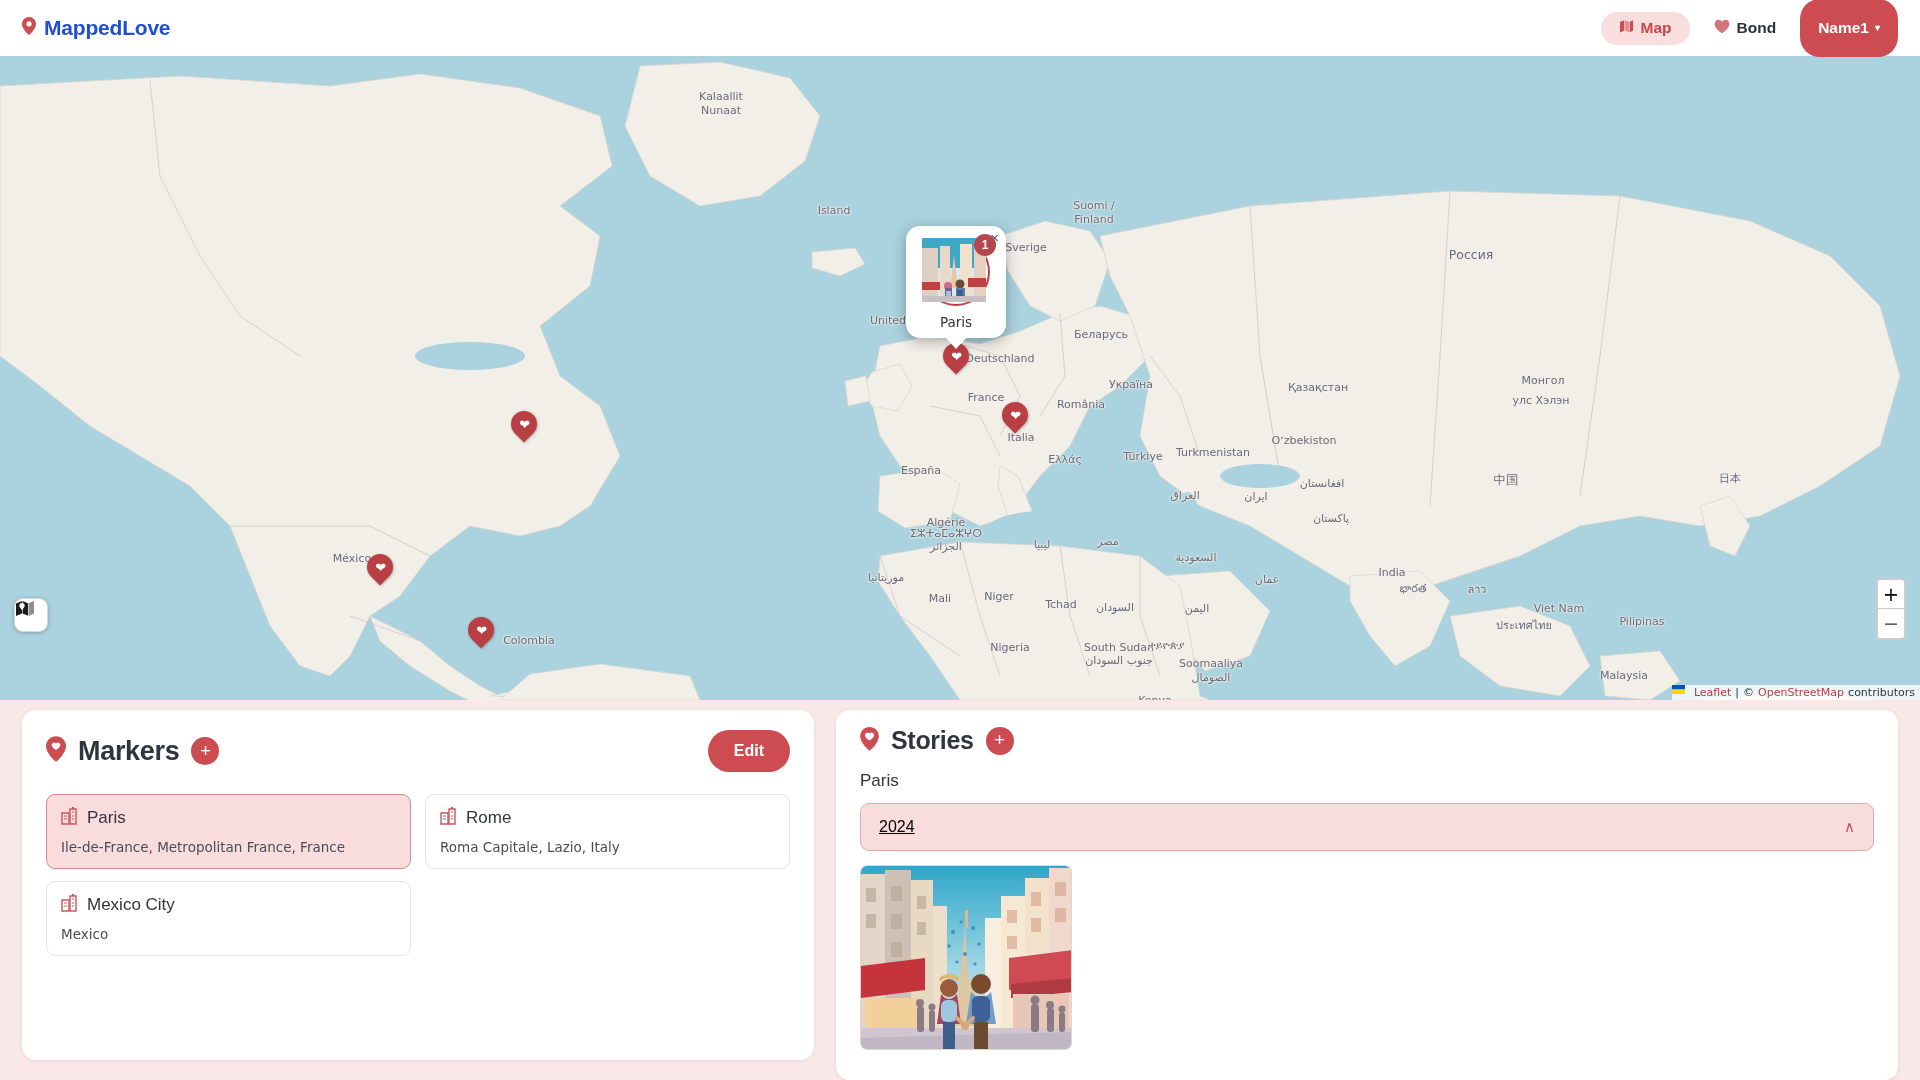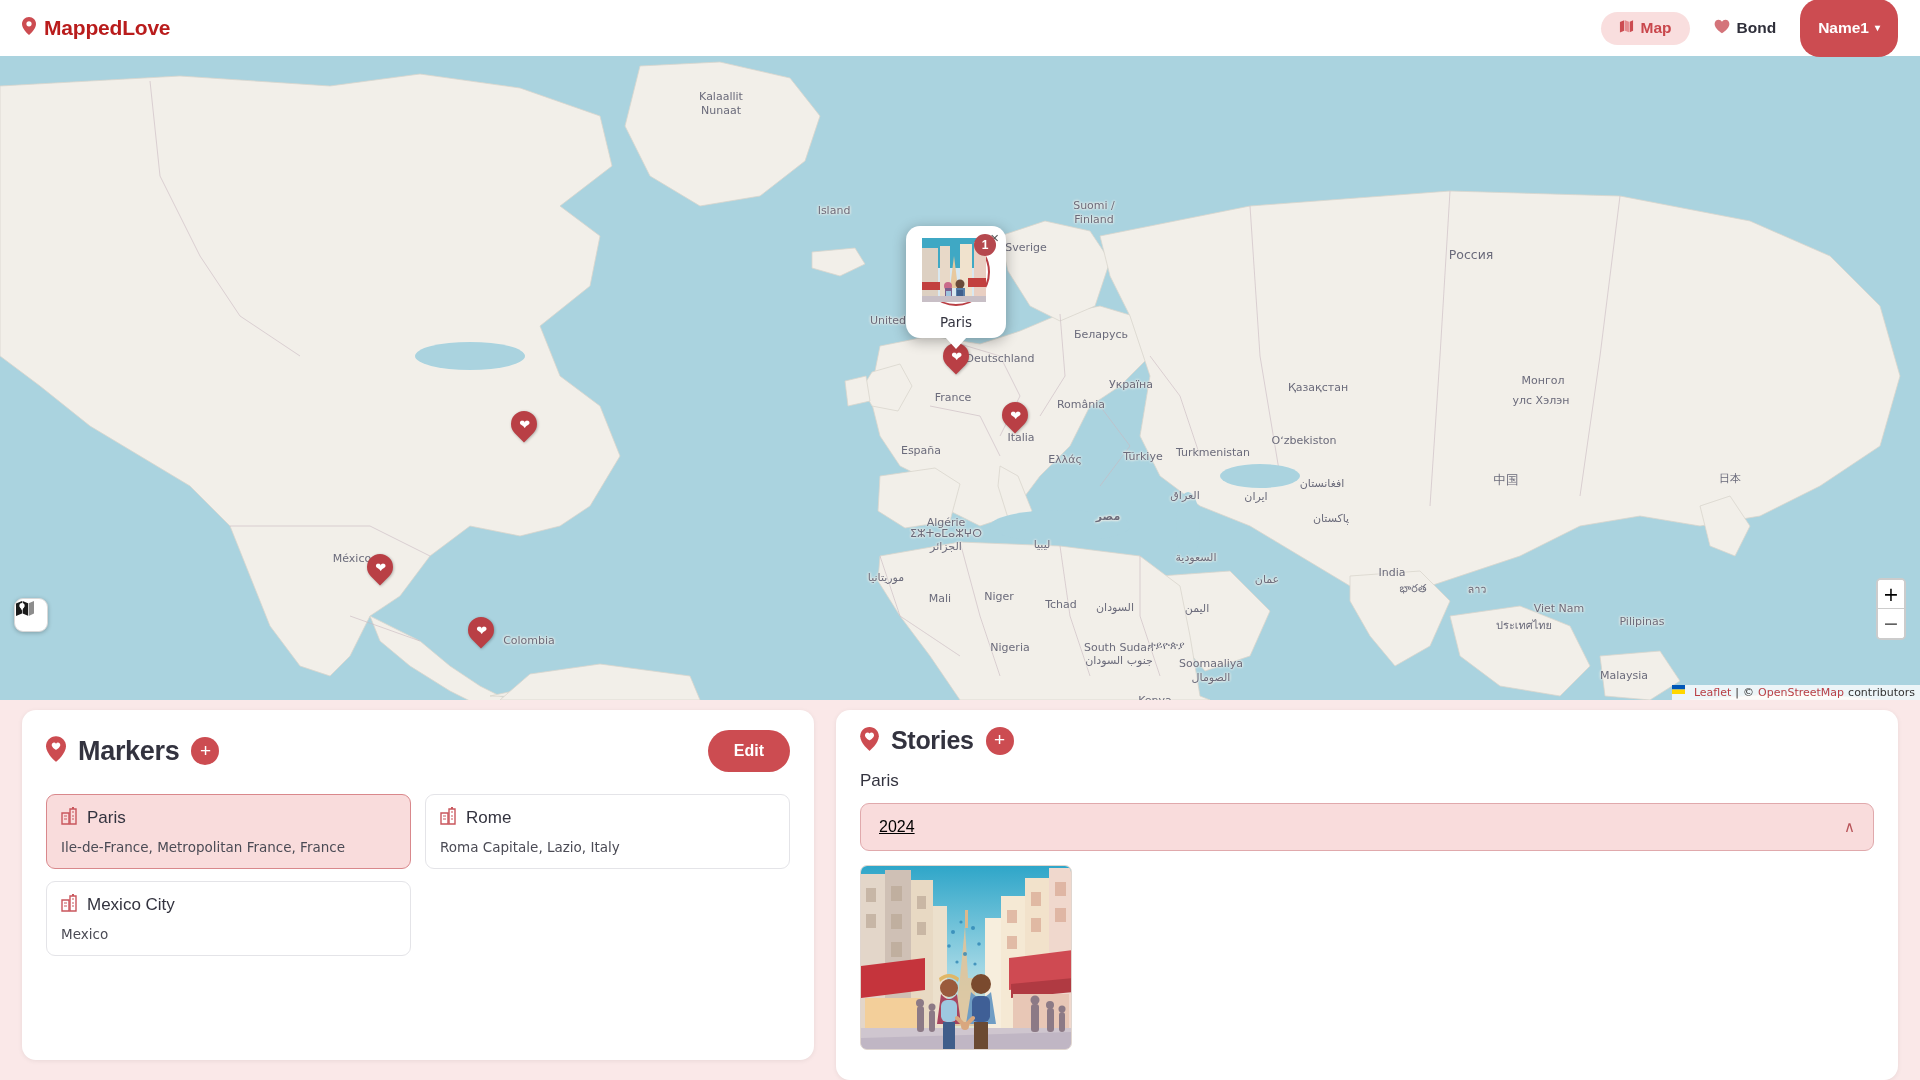--- a/index.html
+++ b/index.html
@@ -14,21 +14,21 @@
   .header {
     position: absolute; top: 0; left: 0;
     width: 1920px; height: 56px;
     background: #ffffff;
     display: flex; align-items: center;
     padding: 0 22px;
     z-index: 50;
   }
   .brand { display: flex; align-items: center; gap: 8px; }
   .brand-name {
-    font-size: 21px; font-weight: bold; color: #b91c1c;
+    font-size: 21px; font-weight: bold; color: #1d4ed8;
     letter-spacing: -0.2px;
   }
   .header-right {
     margin-left: auto; display: flex; align-items: center; gap: 14px;
   }
   .nav-pill {
     display: flex; align-items: center; gap: 7px;
     background: #f9dede; color: #c9474c;
     border-radius: 20px; padding: 7px 18px;
     font-size: 15.5px; font-weight: bold;
@@ -345,43 +345,43 @@
       <div class="map-label" style="left: 721px; top: 40px;">Kalaallit</div>
       <div class="map-label" style="left: 721px; top: 54px;">Nunaat</div>
       <div class="map-label" style="left: 834px; top: 154px;">Island</div>
       <div class="map-label" style="left: 1094px; top: 149px;">Suomi /</div>
       <div class="map-label" style="left: 1094px; top: 163px;">Finland</div>
       <div class="map-label" style="left: 1026px; top: 191px;">Sverige</div>
       <div class="map-label big" style="left: 1471px; top: 198px;">Россия</div>
       <div class="map-label" style="left: 1101px; top: 278px;">Беларусь</div>
       <div class="map-label" style="left: 888px; top: 264px;">United</div>
       <div class="map-label" style="left: 1000px; top: 302px;">Deutschland</div>
-      <div class="map-label" style="left: 953px; top: 341px;">France</div>
+      <div class="map-label" style="left: 986px; top: 341px;">France</div>
       <div class="map-label" style="left: 1131px; top: 328px;">Україна</div>
       <div class="map-label" style="left: 1081px; top: 348px;">România</div>
       <div class="map-label" style="left: 1021px; top: 381px;">Italia</div>
-      <div class="map-label" style="left: 921px; top: 394px;">España</div>
+      <div class="map-label" style="left: 921px; top: 414px;">España</div>
       <div class="map-label" style="left: 1065px; top: 403px;">Ελλάς</div>
       <div class="map-label" style="left: 1143px; top: 400px;">Türkiye</div>
       <div class="map-label" style="left: 1318px; top: 331px;">Қазақстан</div>
       <div class="map-label" style="left: 1543px; top: 324px;">Монгол</div>
       <div class="map-label" style="left: 1541px; top: 344px;">улс Хэлэн</div>
       <div class="map-label" style="left: 1304px; top: 384px;">Oʻzbekiston</div>
       <div class="map-label" style="left: 1213px; top: 396px;">Turkmenistan</div>
       <div class="map-label" style="left: 1322px; top: 427px;">افغانستان</div>
       <div class="map-label" style="left: 1256px; top: 440px;">ایران</div>
       <div class="map-label" style="left: 1185px; top: 439px;">العراق</div>
       <div class="map-label" style="left: 1331px; top: 462px;">پاکستان</div>
       <div class="map-label" style="left: 1392px; top: 516px;">India</div>
       <div class="map-label big" style="left: 1506px; top: 424px;">中国</div>
       <div class="map-label" style="left: 1730px; top: 422px;">日本</div>
       <div class="map-label" style="left: 1196px; top: 501px;">السعودية</div>
       <div class="map-label" style="left: 1267px; top: 523px;">عمان</div>
       <div class="map-label" style="left: 1197px; top: 552px;">اليمن</div>
-      <div class="map-label" style="left: 1108px; top: 460px; font-weight: bold;">مصر</div>
+      <div class="map-label" style="left: 1108px; top: 485px;">مصر</div>
       <div class="map-label" style="left: 1042px; top: 488px;">ليبيا</div>
       <div class="map-label" style="left: 946px; top: 466px;">Algérie</div>
       <div class="map-label" style="left: 946px; top: 477px;">ⵉⵣⵜⴰⵎⴰⵣⵖⵔ</div>
       <div class="map-label" style="left: 946px; top: 490px;">الجزائر</div>
       <div class="map-label" style="left: 886px; top: 521px;">موريتانيا</div>
       <div class="map-label" style="left: 940px; top: 542px;">Mali</div>
       <div class="map-label" style="left: 999px; top: 540px;">Niger</div>
       <div class="map-label" style="left: 1061px; top: 548px;">Tchad</div>
       <div class="map-label" style="left: 1115px; top: 551px;">السودان</div>
       <div class="map-label" style="left: 1010px; top: 591px;">Nigeria</div>

